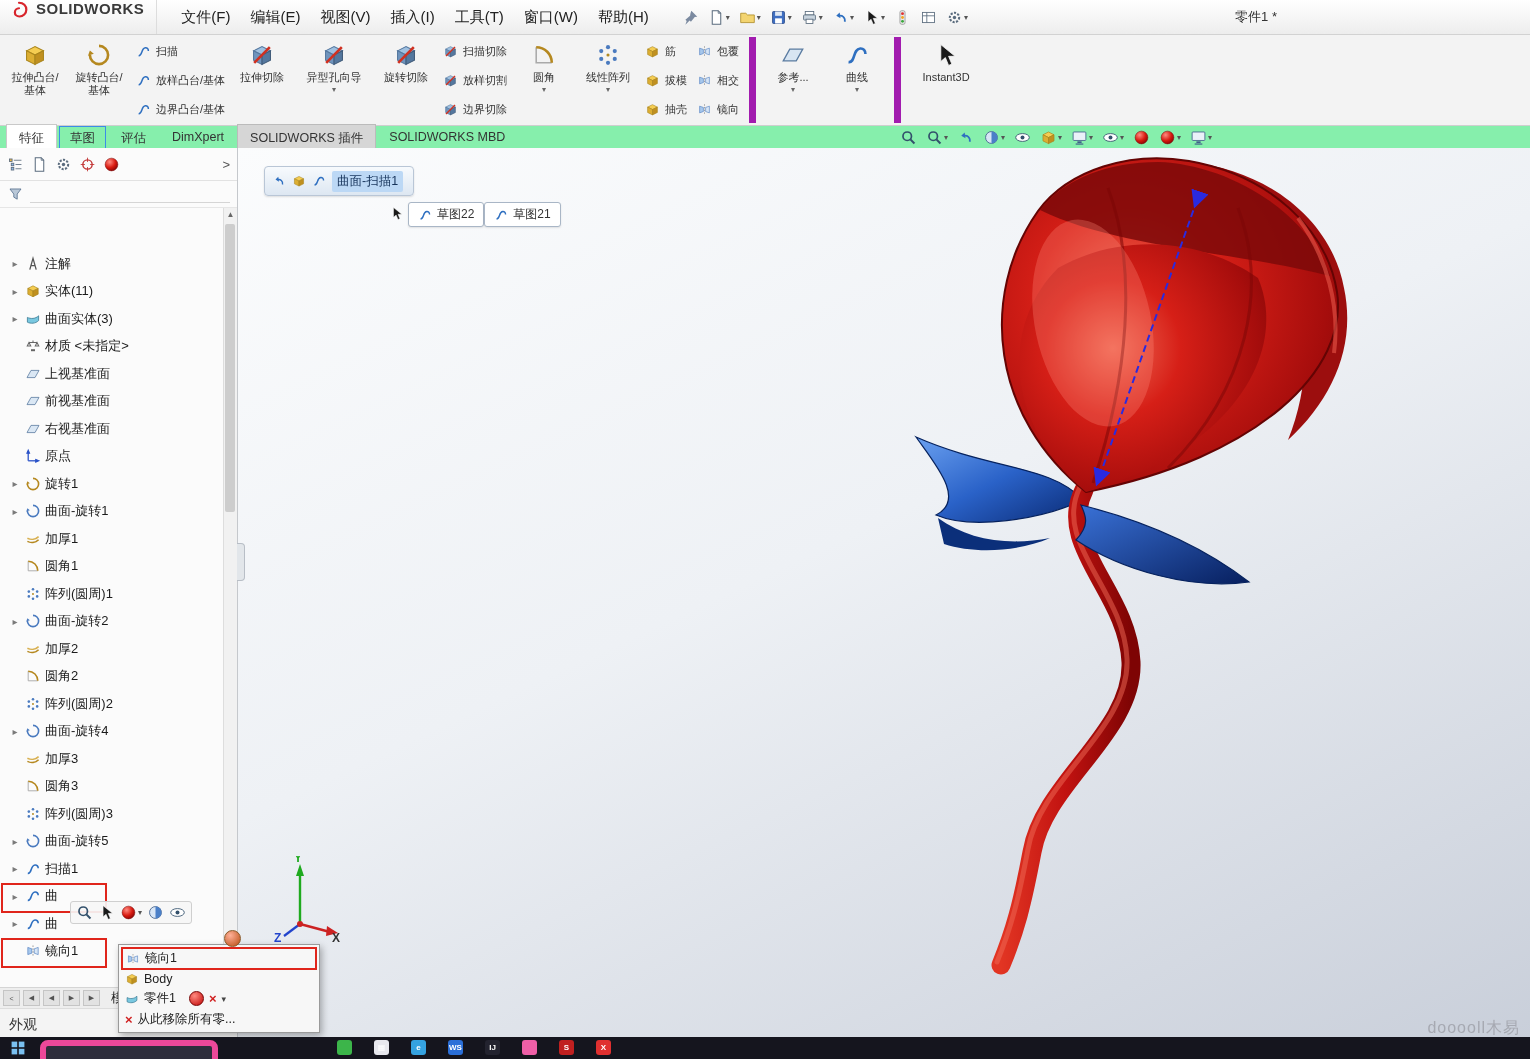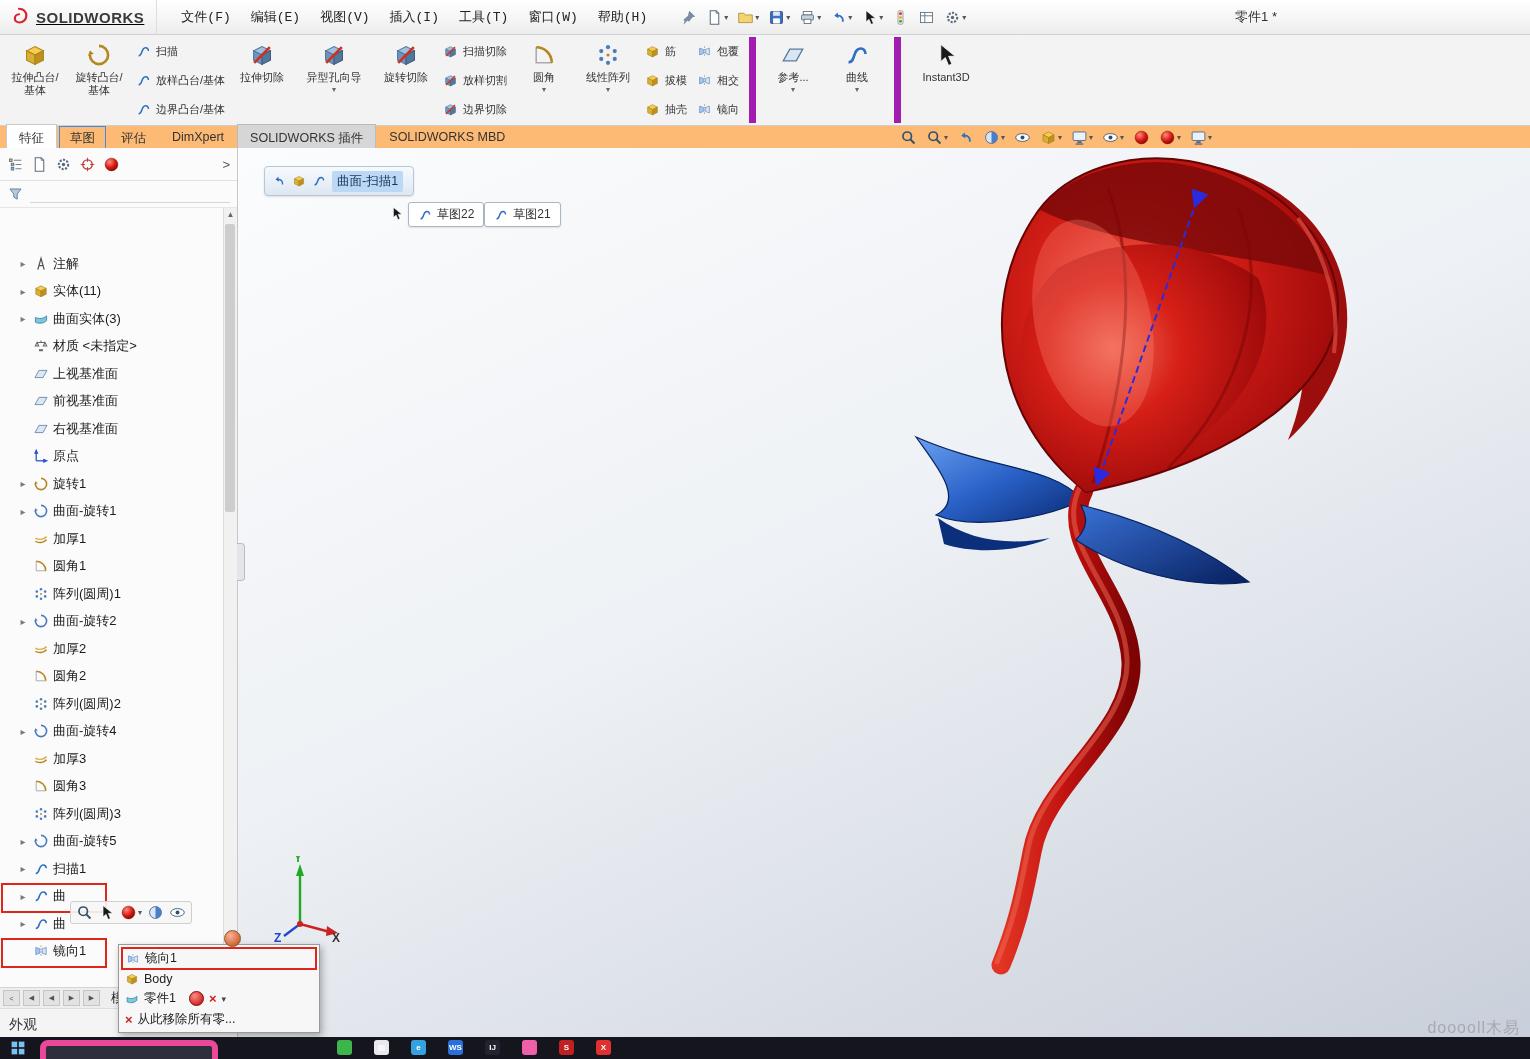--- a/index.html
+++ b/index.html
@@ -1,59 +1,59 @@
 <!DOCTYPE html>
 <html><head>
 <meta charset="utf-8">
 <style>
   html,body{margin:0;padding:0;}
   body{font-family:"Liberation Sans","DejaVu Sans",sans-serif;background:#dfe2e8;}
   .app{position:relative;width:1530px;height:1059px;overflow:hidden;background:#e8eaee;}
 
   
   .menubar{height:34px;display:flex;align-items:center;background:linear-gradient(#ffffff,#ededed);border-bottom:1px solid #d2d2d2;padding:0 8px;}
-  .brand{display:flex;align-items:center;gap:6px;padding-right:12px;border-right:1px solid #ddd;height:100%;text-decoration:underline;}
+  .brand{display:flex;align-items:flex-start;gap:6px;padding-right:12px;border-right:1px solid #ddd;height:100%;}
   .brand-swirl{width:22px;height:22px;}
   .brand-text{font-size:15px;font-weight:bold;color:#3a3a3a;letter-spacing:.5px;}
   .menus{display:flex;margin-left:14px;}
-  .menu-item{padding:4px 10px;font-size:13px;color:#222;border-radius:3px;cursor:default;font-family:Liberation Mono, monospace;}
+  .menu-item{padding:4px 10px;font-size:15px;color:#222;border-radius:3px;cursor:default;}
   .quickbar{display:flex;align-items:center;gap:3px;margin-left:20px;}
   .qbtn{display:flex;align-items:center;padding:2px 3px;border-radius:3px;}
   .qcaret,.hcaret{font-size:8px;color:#555;margin-left:1px;}
   .doc-title{margin-left:auto;margin-right:245px;font-size:13px;color:#333;}
 
   
   .ribbon{height:86px;background:#f3f3f3;border-bottom:1px solid #cfcfcf;display:flex;align-items:stretch;padding:2px 4px;}
   .rgroup{display:flex;margin-right:2px;}
   .rgroup[data-sep="true"]{border-left:7px solid #a21caf;padding-left:6px;margin-left:4px;}
   .rbig{width:58px;display:flex;flex-direction:column;align-items:center;padding:5px 2px 2px;border-radius:3px;}
   .rgroup[data-wide="true"] .rbig{width:74px;}
   .rlabel{font-size:11px;text-align:center;color:#333;line-height:1.2;margin-top:3px;}
   .rcaret{font-size:8px;color:#666;margin-top:1px;}
   .rcol{display:flex;flex-direction:column;justify-content:space-between;padding:3px 4px;}
   .rrow{display:flex;align-items:center;gap:5px;font-size:11px;color:#333;height:22px;white-space:nowrap;}
 
   
-  .tabbar{height:27px;background:#fdba74;border-bottom:1px solid #c9c9c9;display:flex;align-items:flex-end;padding-left:6px;position:relative;}
+  .tabbar{height:27px;background:#86efac;border-bottom:1px solid #c9c9c9;display:flex;align-items:flex-end;padding-left:6px;position:relative;}
   .tab{padding:5px 12px 6px;font-size:12.5px;color:#333;border:1px solid transparent;border-bottom:none;white-space:nowrap;}
   .tab[data-active="true"]{background:#fff;border-color:#c9c9c9;}
   .tab[data-focused="true"]{outline:1.5px solid #3c8ce8;outline-offset:-3px;}
   .tab[data-pressed="true"]{background:#d6d6d6;border-color:#bbb;}
   .headsup{position:absolute;left:900px;top:3px;display:flex;gap:9px;align-items:center;}
   .hbtn{display:flex;align-items:center;}
 
   
   .main{position:absolute;top:148px;left:0;right:0;bottom:19px;display:flex;}
   .left-panel{width:237px;background:#fbfbfb;border-right:1px solid #c5c8cc;display:flex;flex-direction:column;position:relative;z-index:5;}
   .panel-toolbar{height:32px;display:flex;align-items:center;gap:7px;padding:0 7px;border-bottom:1px solid #e2e2e2;}
   .pchevron{margin-left:auto;color:#555;font-size:13px;}
   .filter-row{height:26px;display:flex;align-items:center;gap:6px;padding:0 7px;border-bottom:1px solid #e6e6e6;}
   .filter-line{flex:1;height:16px;border-bottom:1px solid #d5d5d5;}
   .tree{flex:1;padding-top:42px;position:relative;overflow:hidden;}
-  .tree-item{height:27.5px;display:flex;align-items:center;gap:4px;padding-left:17px;font-size:13px;color:#1b1b1b;position:relative;}
+  .tree-item{height:27.5px;display:flex;align-items:center;gap:4px;padding-left:9px;font-size:13px;color:#1b1b1b;position:relative;}
   .tw{width:12px;color:#7a7a7a;font-size:10px;text-align:center;}
   .tree-item[data-exp="true"] .tw::before{content:"▸";}
   .tree-item[data-boxed="true"]::after{content:"";position:absolute;left:1px;top:0;height:26px;width:102px;border:2px solid #e0251b;pointer-events:none;}
   .vscroll{position:absolute;top:0;right:0;bottom:0;width:13px;background:#f1f1f1;border-left:1px solid #ddd;}
   .varrow{position:absolute;top:2px;left:0;width:13px;text-align:center;font-size:8px;color:#666;}
   .vthumb{position:absolute;top:16px;left:1px;width:10px;height:288px;background:#cdcdcd;border-radius:2px;}
   .panel-strip{height:20px;border-top:1px solid #d5d5d5;background:#eeeeee;display:flex;align-items:center;gap:3px;padding:0 3px;font-size:12px;color:#333;}
   .navbtn{width:15px;height:14px;background:#e2e2e2;border:1px solid #c5c5c5;font-size:7px;color:#555;display:flex;align-items:center;justify-content:center;}
   .strip-tab{margin-left:8px;font-size:13px;color:#222;}
   .panel-status{height:31px;background:#f4f4f4;display:flex;align-items:center;padding:0 9px;font-size:14px;color:#333;border-top:1px solid #ddd;}

